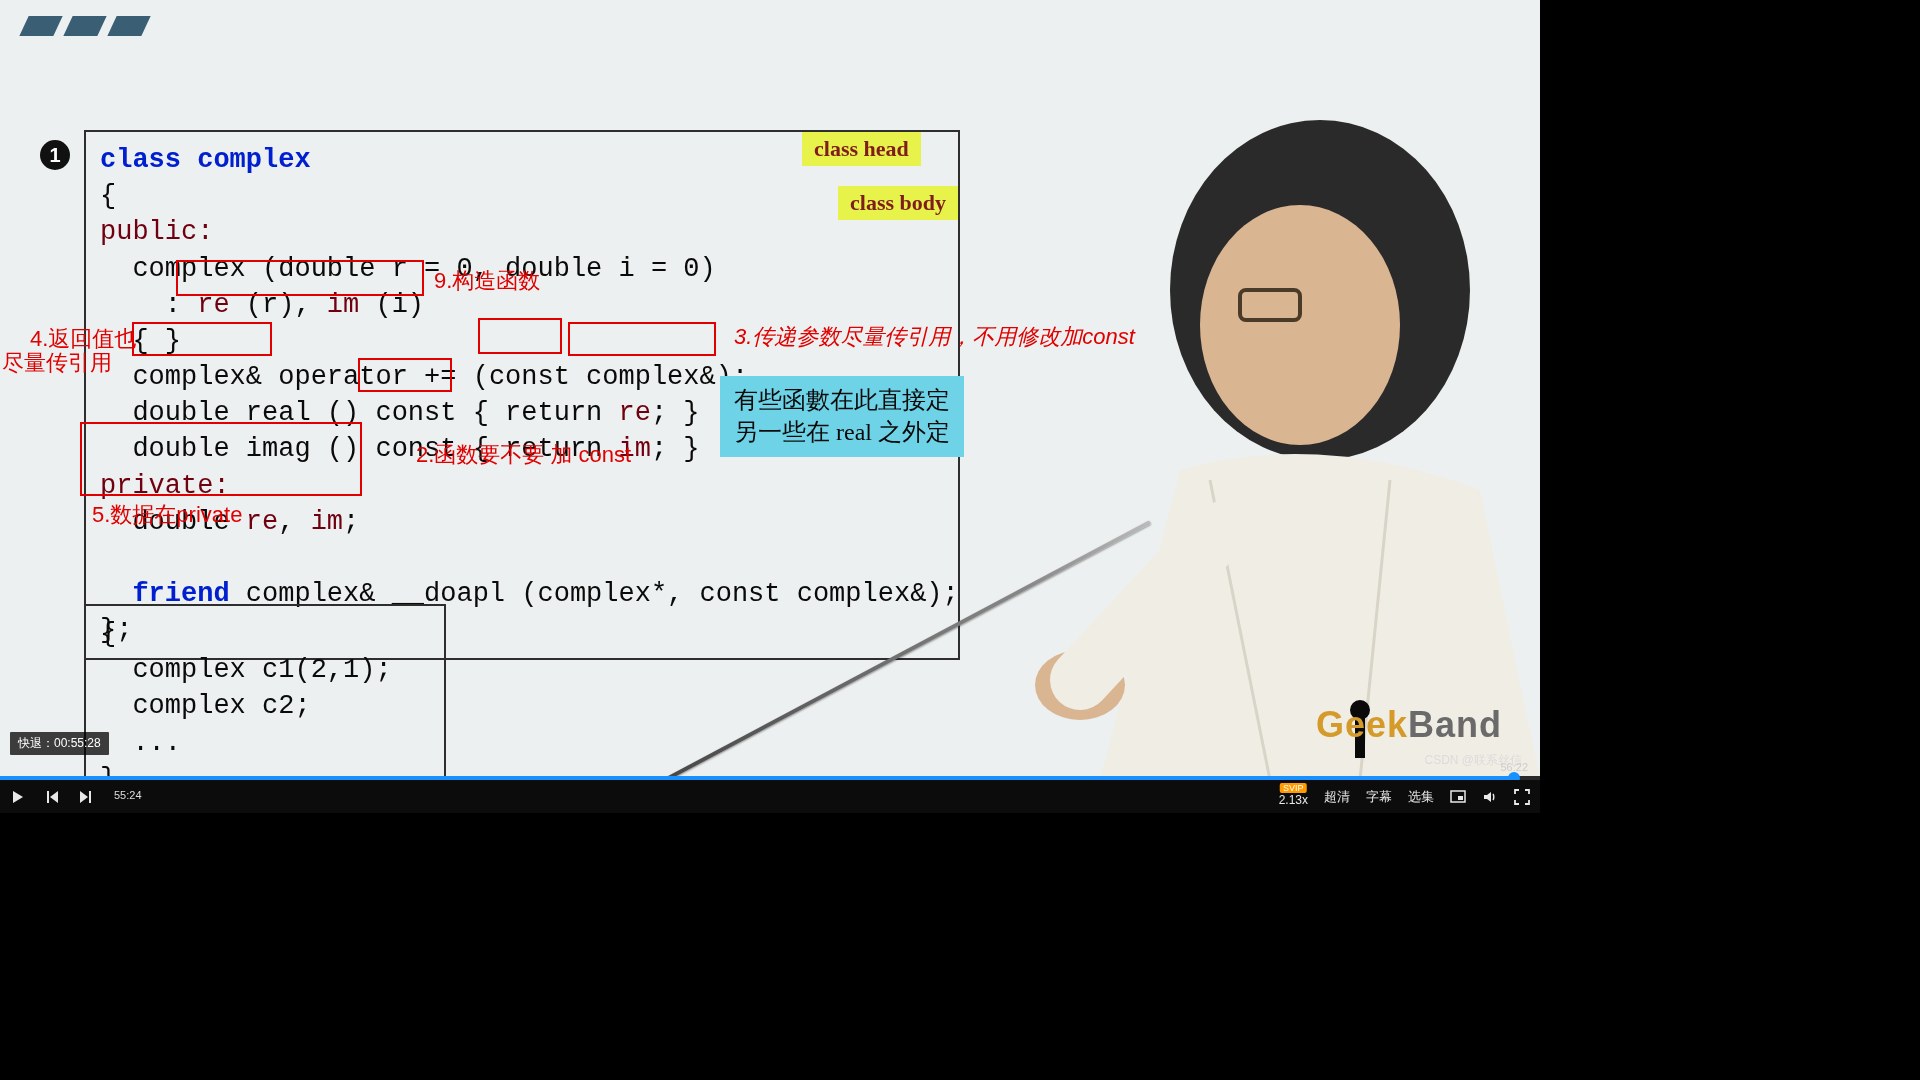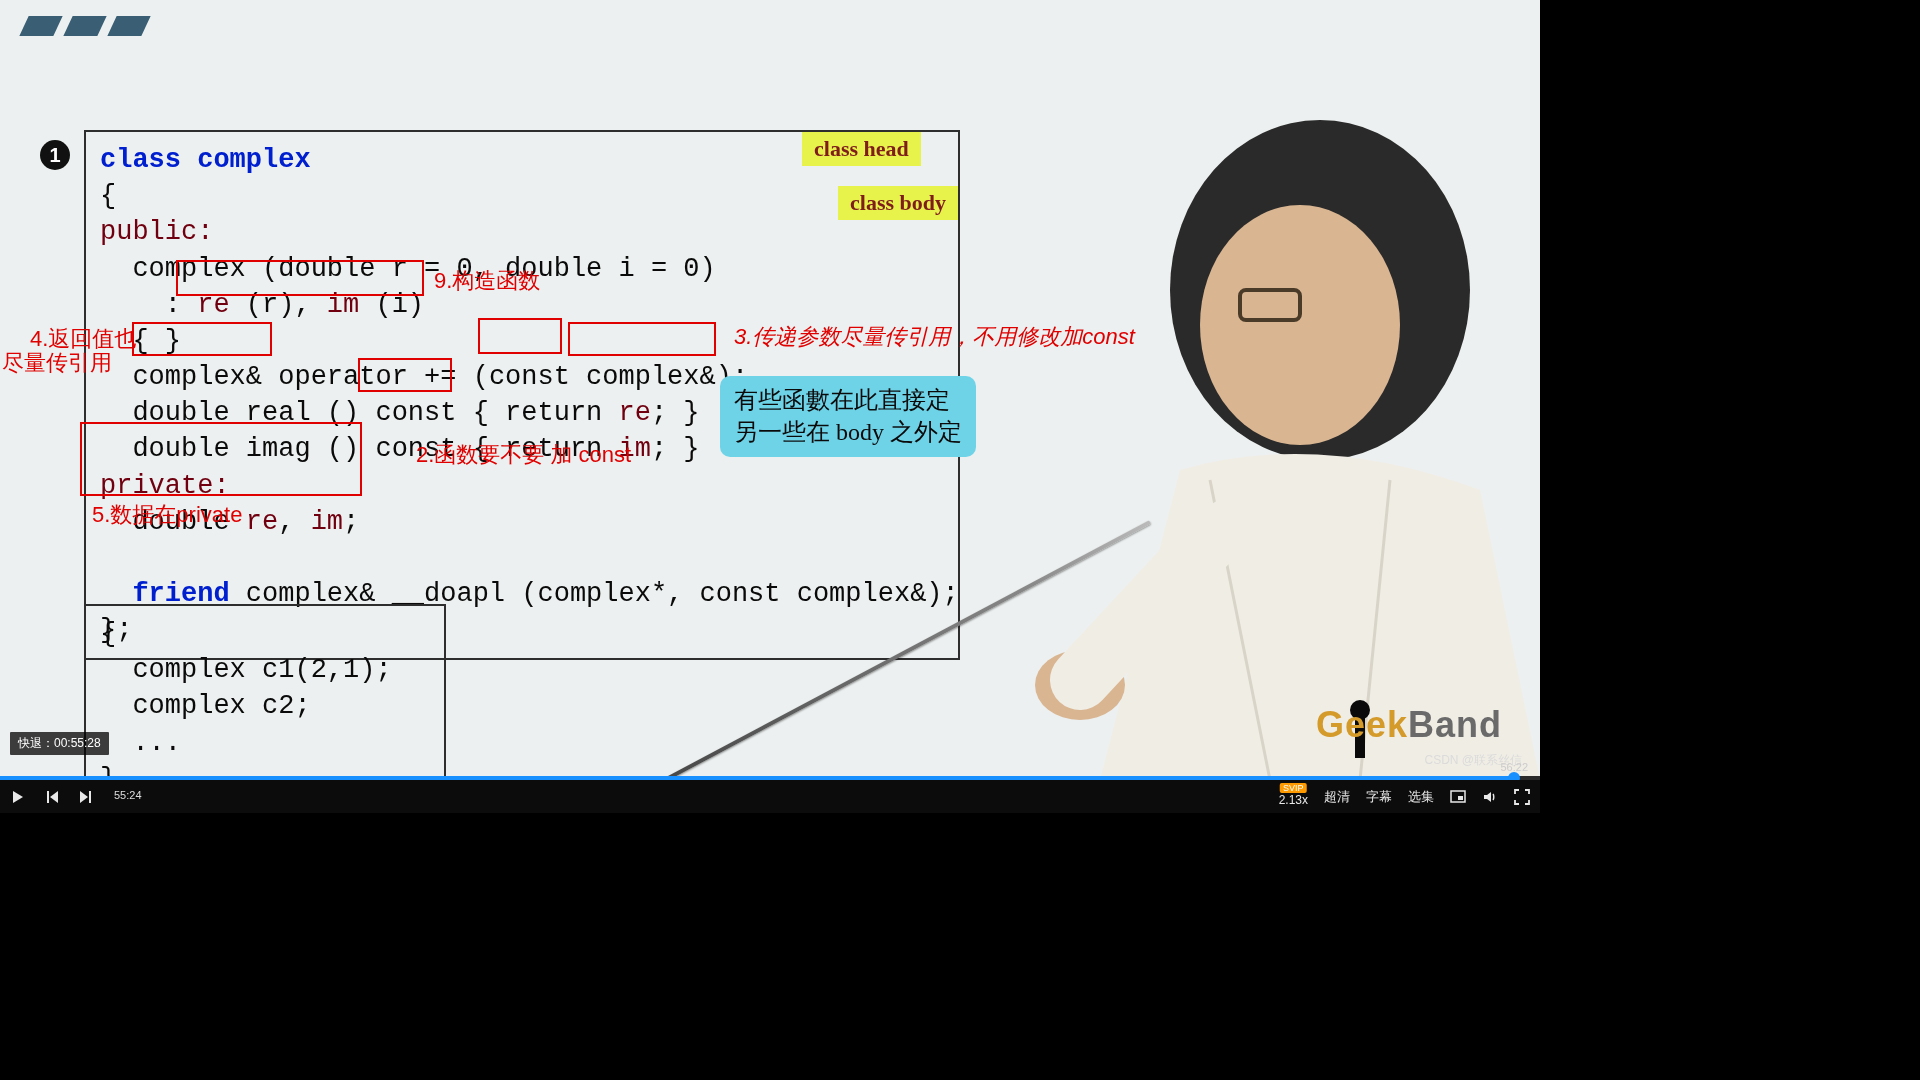--- a/index.html
+++ b/index.html
@@ -72,21 +72,20 @@
     color: #7f1d1d;
   }
   .cyan-box {
     position: absolute;
     background: #6fd3e8;
     padding: 8px 14px;
     font-family: "Songti SC", serif;
     font-size: 24px;
     color: #0a0a0a;
     line-height: 1.35;
-    border-radius: 10px;
   }
   .red-anno {
     position: absolute;
     color: #e00000;
     font-family: "Microsoft YaHei", sans-serif;
     font-size: 22px;
     font-weight: 500;
   }
   .red-rect {
     position: absolute;
@@ -214,21 +213,21 @@
 <span>};</span></div>
 
   <div id="usage-code" class="code-box"><span>{</span>
 <span>  complex c1(2,1);</span>
 <span>  complex c2;</span>
 <span>  ...</span>
 <span>}</span></div>
 
   <div class="cyan-box" style="top:376px; left:720px;">
     <div>有些函數在此直接定</div>
-    <div>另一些在 body 之外定</div>
+    <div>另一些在 real 之外定</div>
   </div>
 
   <div class="red-rect" style="top:260px; left:176px; width:248px; height:36px;"></div>
   <div class="red-rect" style="top:322px; left:132px; width:140px; height:34px;"></div>
   <div class="red-rect" style="top:318px; left:478px; width:84px; height:36px;"></div>
   <div class="red-rect" style="top:322px; left:568px; width:148px; height:34px;"></div>
   <div class="red-rect" style="top:358px; left:358px; width:94px; height:34px;"></div>
   <div class="red-rect" style="top:422px; left:80px; width:282px; height:74px;"></div>
 
   <div class="red-anno" style="top:266px; left:434px;">9.构造函数</div>

